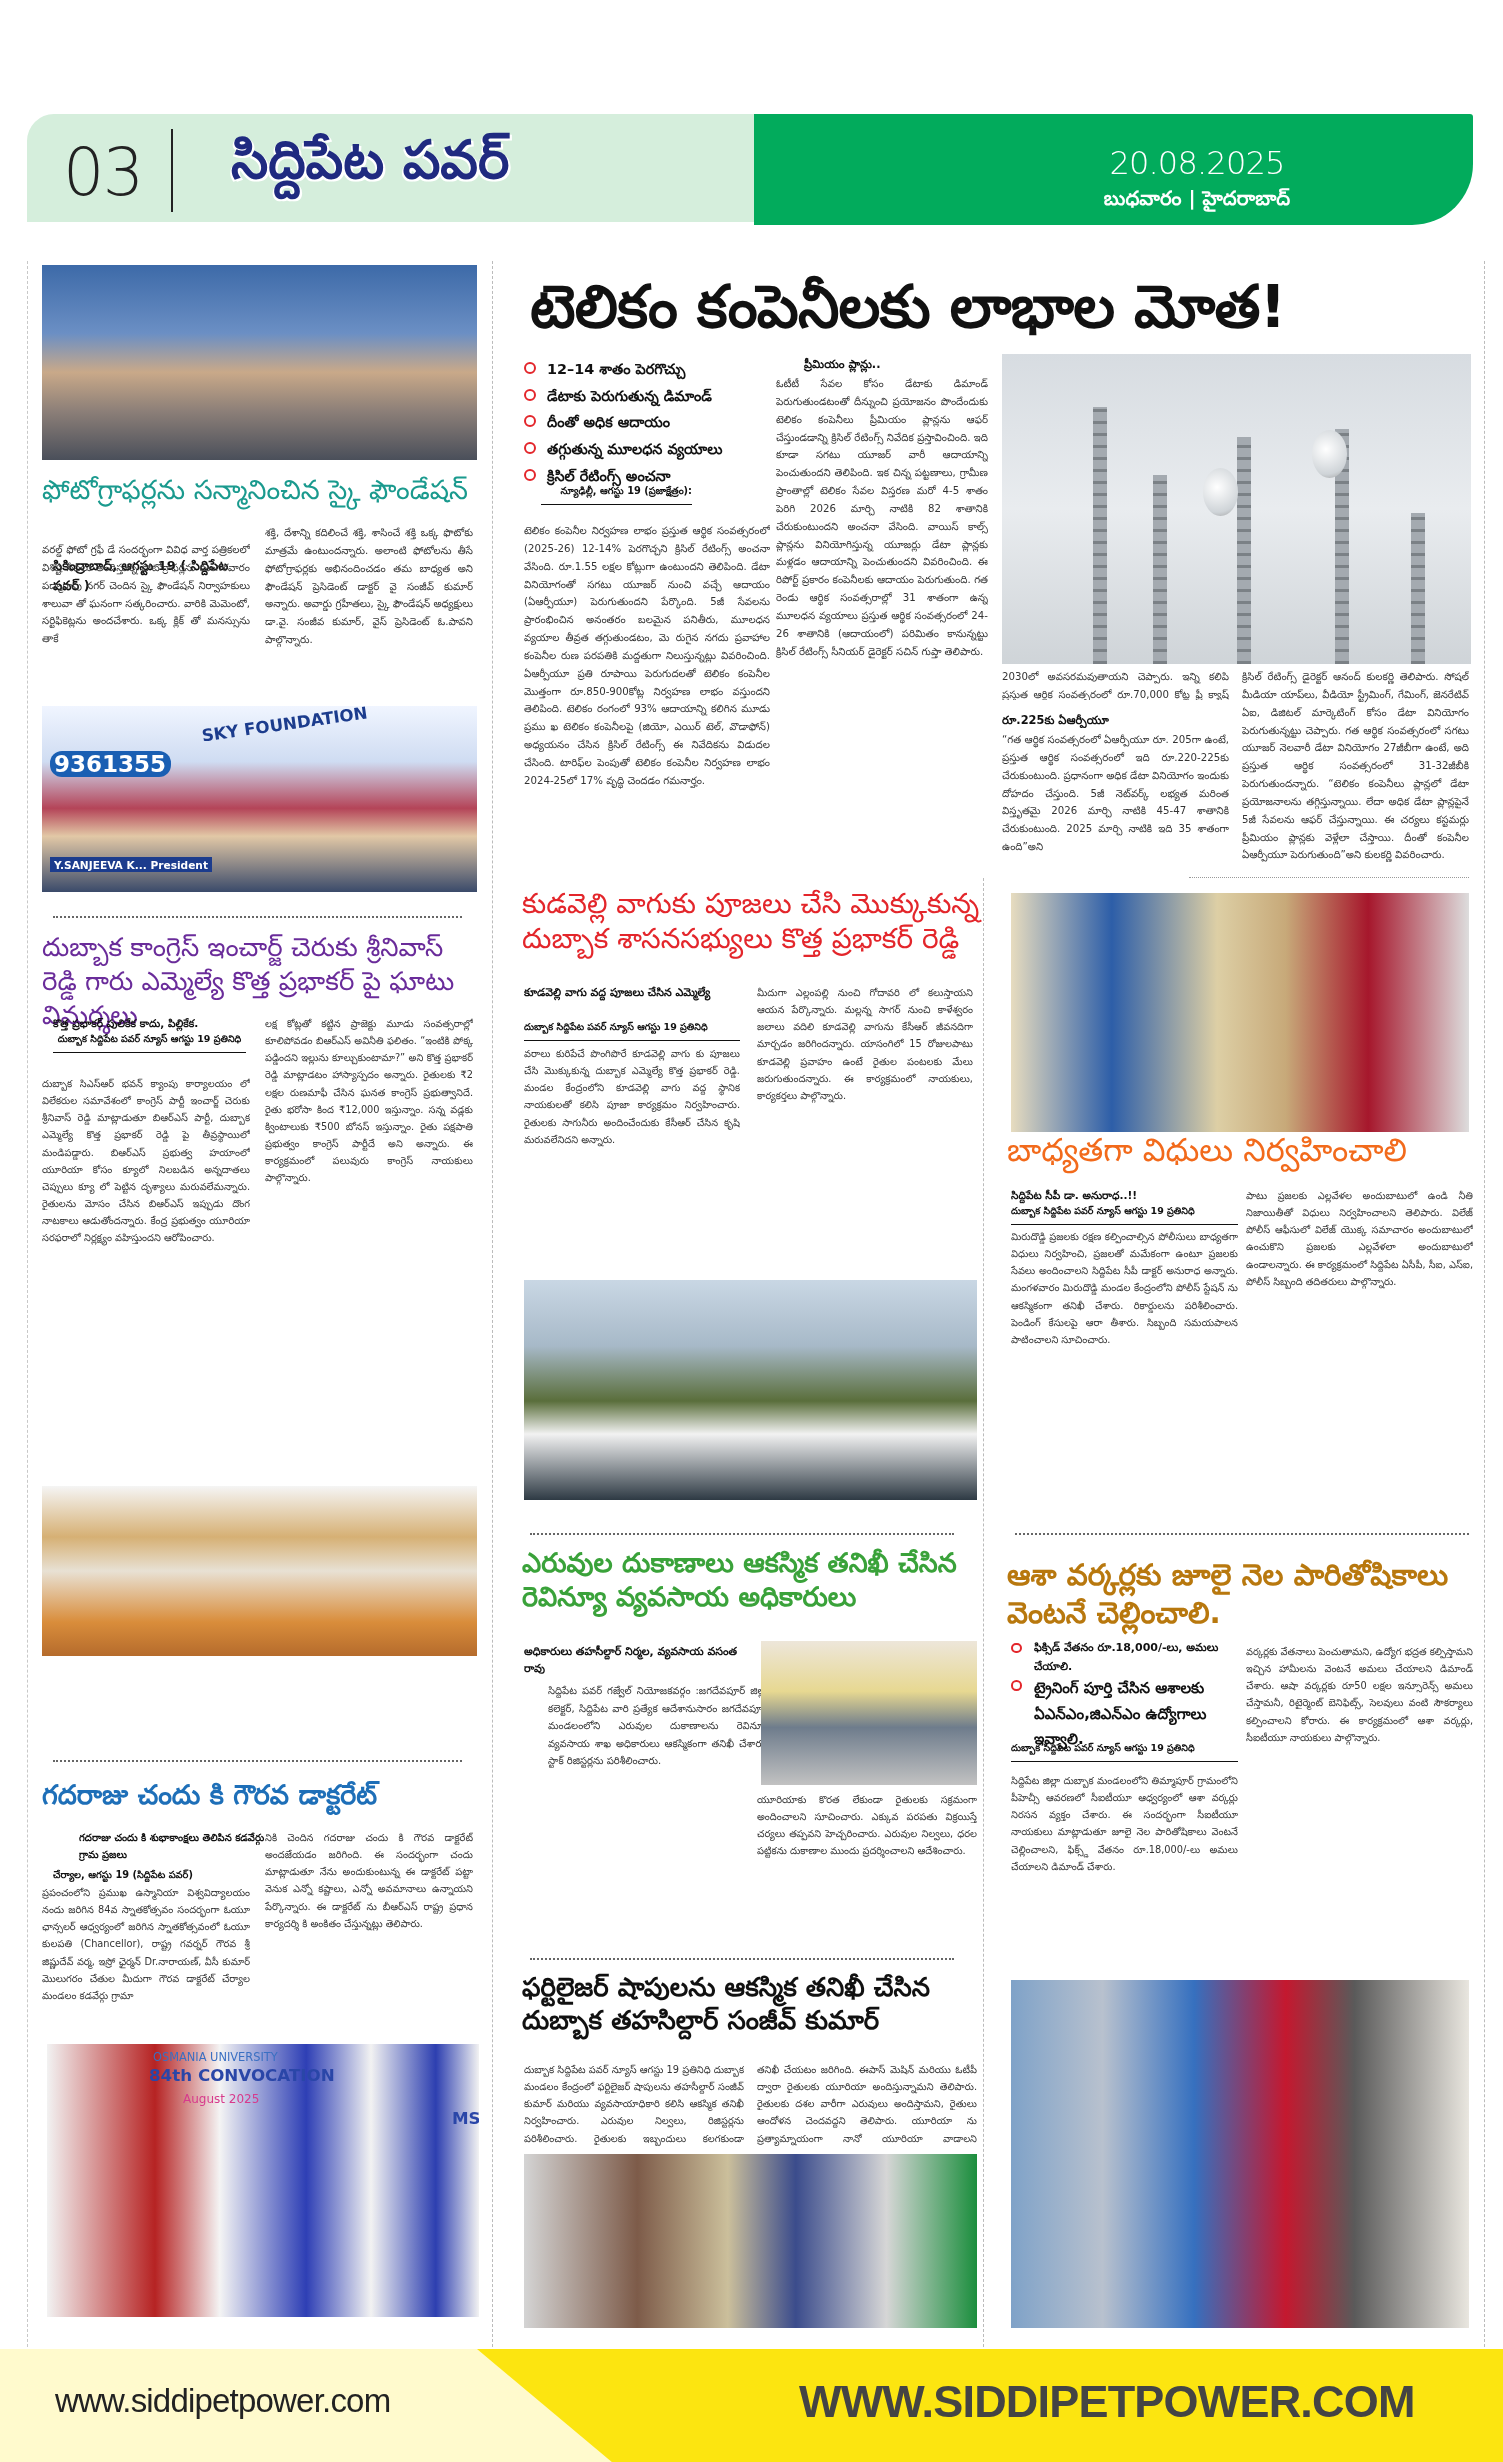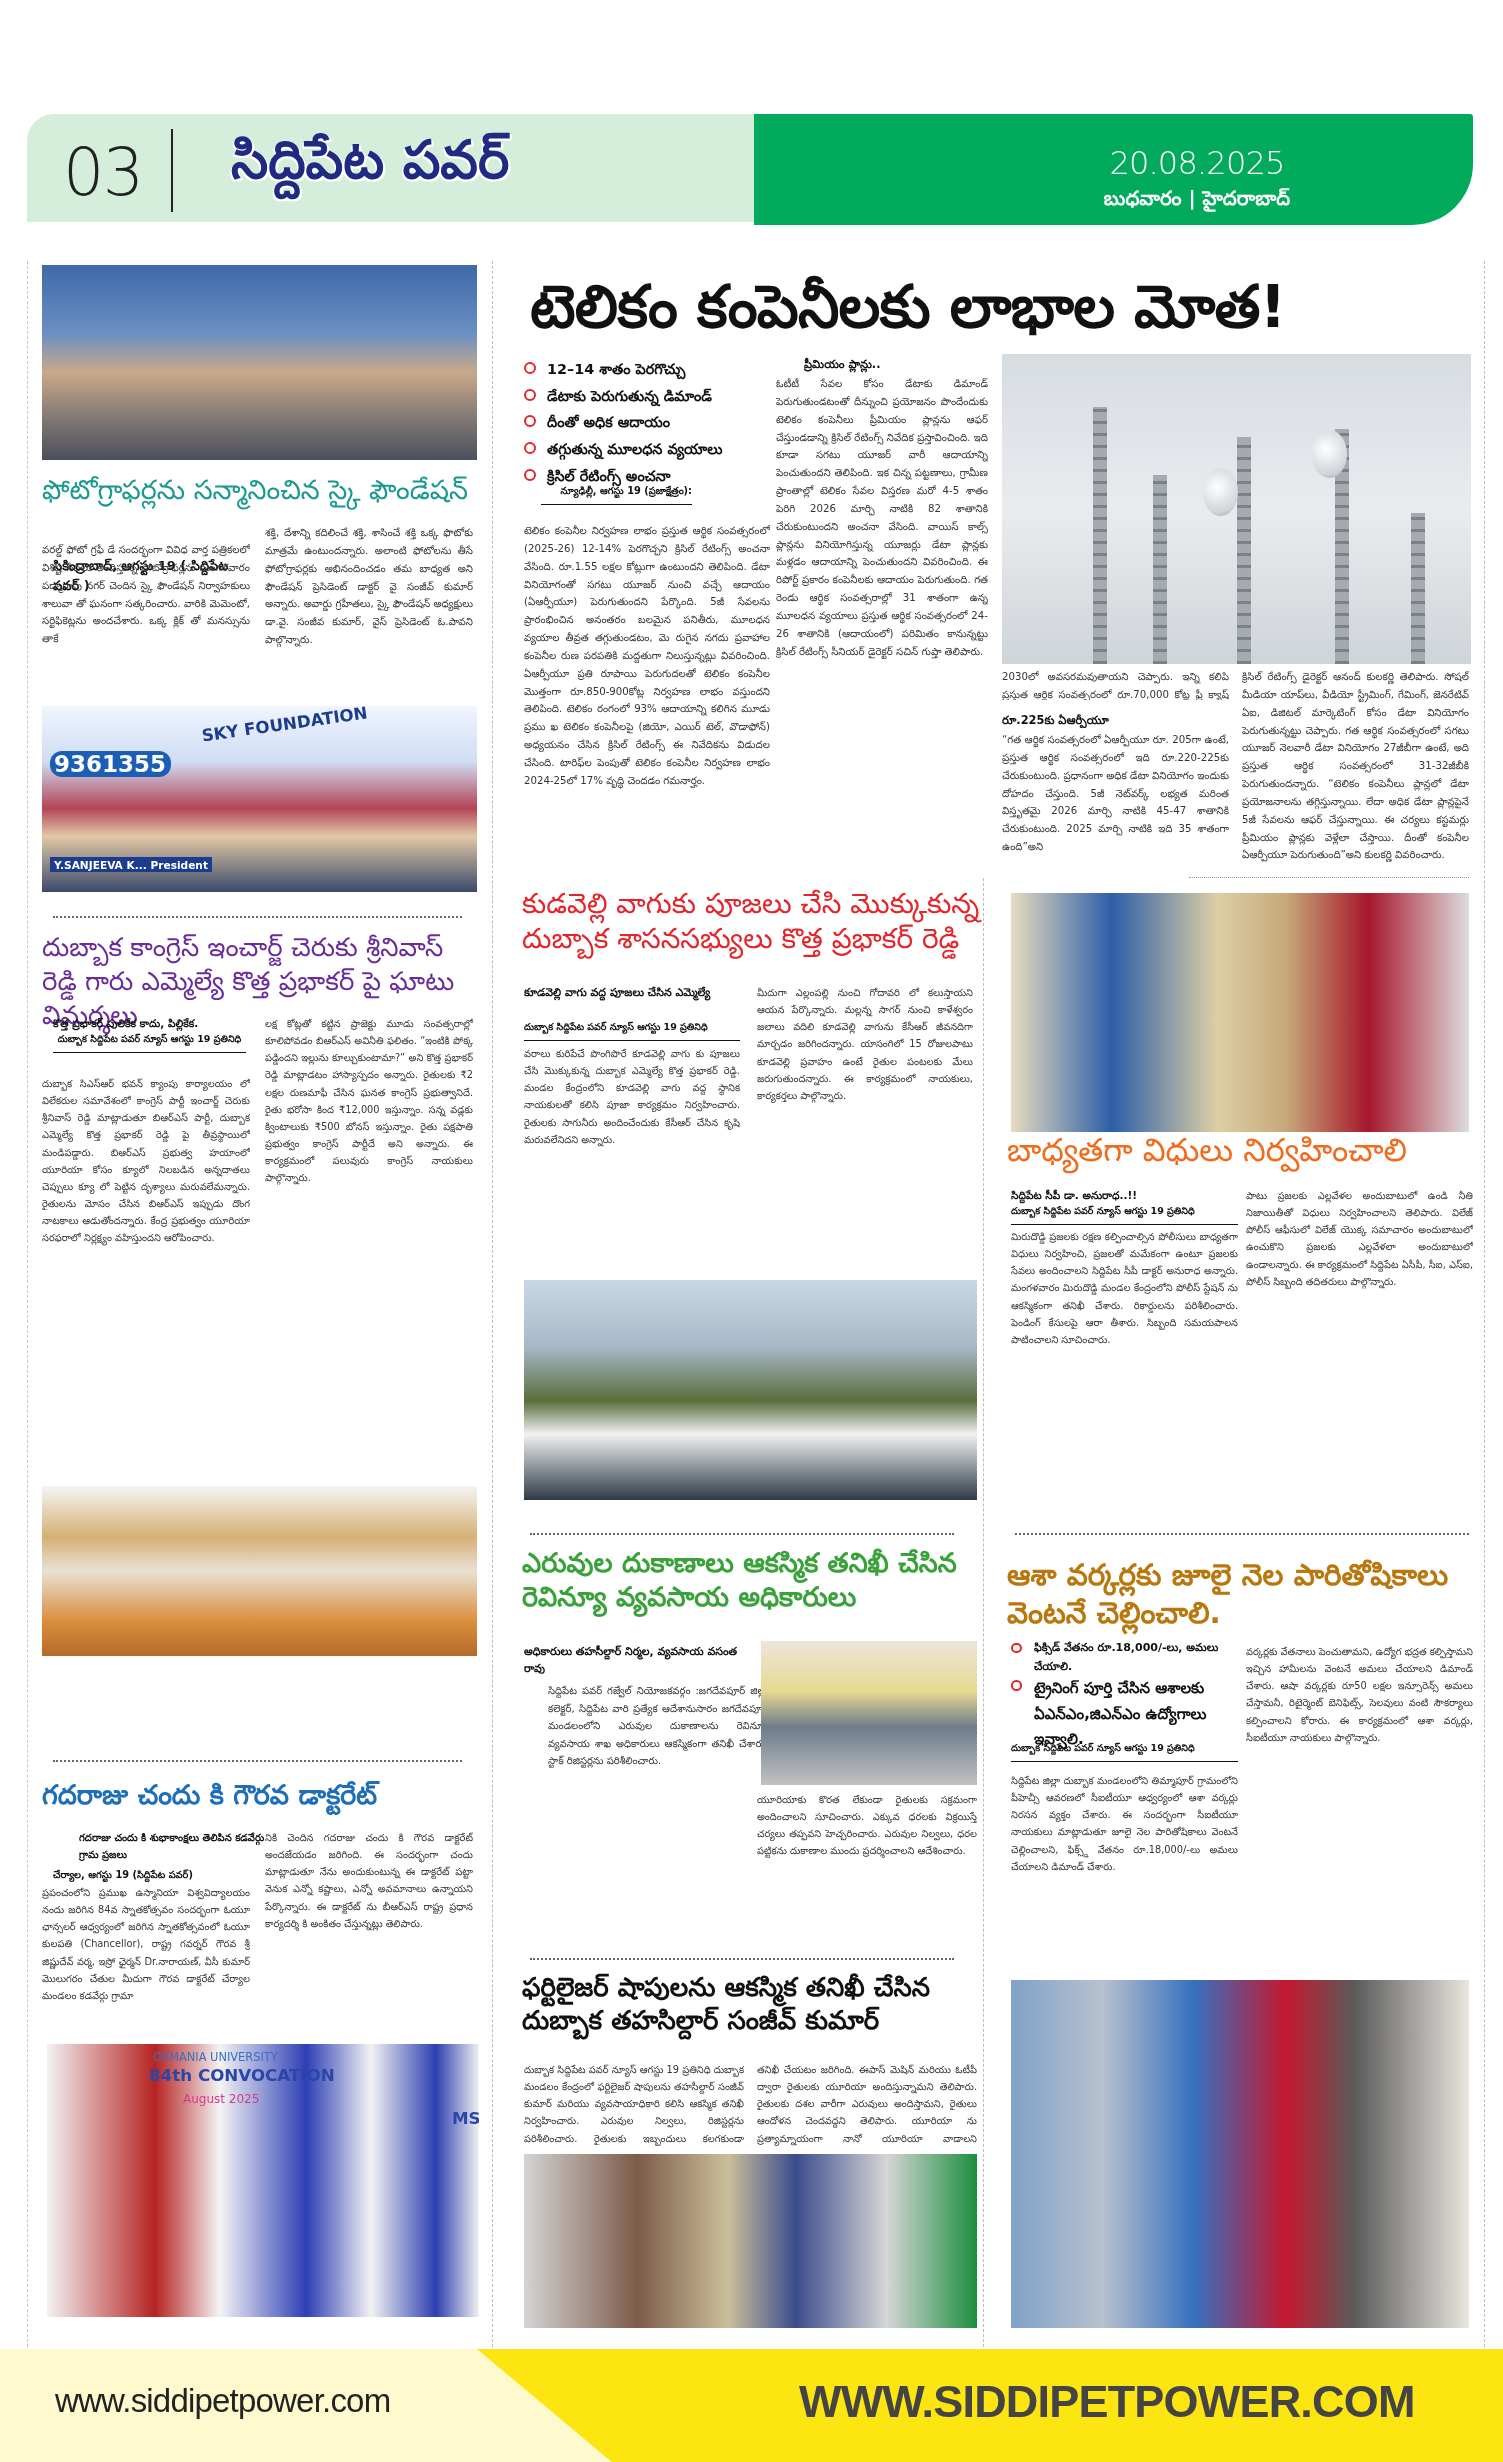--- a/index.html
+++ b/index.html
@@ -141,21 +141,21 @@
 <div class="body-text" style="left:524px; top:1045px; width:216px; height:220px; font-size:9.8px;">వరాలు కురిపేచే పొంగిపొరే కూడవెల్లి వాగు కు పూజలు చేసి మొక్కుకున్న దుబ్బాక ఎమ్మెల్యే కొత్త ప్రభాకర్ రెడ్డి. మండల కేంద్రంలోని కూడవెల్లి వాగు వద్ద స్థానిక నాయకులతో కలిసి పూజా కార్యక్రమం నిర్వహించారు. రైతులకు సాగునీరు అందించేందుకు కేసీఆర్ చేసిన కృషి మరువలేనిదని అన్నారు.</div>
 <div class="body-text" style="left:757px; top:984px; width:216px; height:280px; font-size:9.8px;">మీదుగా ఎల్లంపల్లి నుంచి గోదావరి లో కలుస్తాయని ఆయన పేర్కొన్నారు. మల్లన్న సాగర్ నుంచి కాళేశ్వరం జలాలు వదిలి కూడవెల్లి వాగును కేసీఆర్ జీవనదిగా మార్చడం జరిగిందన్నారు. యాసంగిలో 15 రోజులపాటు కూడవెల్లి ప్రవాహం ఉంటే రైతుల పంటలకు మేలు జరుగుతుందన్నారు. ఈ కార్యక్రమంలో నాయకులు, కార్యకర్తలు పాల్గొన్నారు.</div>
 <div class="photo ph-river" style="left:524px; top:1280px; width:453px; height:220px;"></div>
 
 <div class="dotted-h" style="left:530px; top:1533px; width:424px;"></div>
 
 <div class="headline" style="left:522px; top:1546px; width:458px; font-size:27px; color:#3aa23a; font-weight:700; line-height:1.25;">ఎరువుల దుకాణాలు ఆకస్మిక తనిఖీ చేసిన రెవిన్యూ వ్యవసాయ అధికారులు</div>
 <div class="subhead" style="left:524px; top:1643px; width:220px; font-size:11px;">అధికారులు తహసీల్దార్ నిర్మల, వ్యవసాయ వసంత రావు</div>
 <div class="body-text" style="left:548px; top:1682px; width:220px; height:265px; font-size:10px;">సిద్దిపేట పవర్ గజ్వేల్ నియోజకవర్గం :జగదేవపూర్ జిల్లా కలెక్టర్, సిద్దిపేట వారి ప్రత్యేక ఆదేశానుసారం జగదేవపూర్ మండలంలోని ఎరువుల దుకాణాలను రెవిన్యూ వ్యవసాయ శాఖ అధికారులు ఆకస్మికంగా తనిఖీ చేశారు. స్టాక్ రిజిస్టర్లను పరిశీలించారు.</div>
 <div class="photo ph-shop" style="left:761px; top:1641px; width:216px; height:144px;"></div>
-<div class="body-text" style="left:757px; top:1791px; width:220px; height:159px; font-size:9.8px;">యూరియాకు కొరత లేకుండా రైతులకు సక్రమంగా అందించాలని సూచించారు. ఎక్కువ ధరలకు విక్రయిస్తే చర్యలు తప్పవని హెచ్చరించారు. ఎరువుల నిల్వలు, ధరల పట్టికను దుకాణాల ముందు ప్రదర్శించాలని ఆదేశించారు.</div>
+<div class="body-text" style="left:757px; top:1791px; width:220px; height:159px; font-size:9.8px;">యూరియాకు కొరత లేకుండా రైతులకు సక్రమంగా అందించాలని సూచించారు. ఎక్కువ పరపతు విక్రయిస్తే చర్యలు తప్పవని హెచ్చరించారు. ఎరువుల నిల్వలు, ధరల పట్టికను దుకాణాల ముందు ప్రదర్శించాలని ఆదేశించారు.</div>
 
 <div class="dotted-h" style="left:530px; top:1958px; width:424px;"></div>
 
 <div class="headline" style="left:522px; top:1971px; width:458px; font-size:26px; color:#111; font-weight:700; line-height:1.25;">ఫర్టిలైజర్ షాపులను ఆకస్మిక తనిఖీ చేసిన దుబ్బాక తహసిల్దార్ సంజీవ్ కుమార్</div>
 <div class="body-text" style="left:524px; top:2061px; width:220px; height:85px; font-size:9.8px;">దుబ్బాక సిద్దిపేట పవర్ న్యూస్ ఆగస్టు 19 ప్రతినిధి దుబ్బాక మండలం కేంద్రంలో ఫర్టిలైజర్ షాపులను తహసీల్దార్ సంజీవ్ కుమార్ మరియు వ్యవసాయాధికారి కలిసి ఆకస్మిక తనిఖీ నిర్వహించారు. ఎరువుల నిల్వలు, రిజిస్టర్లను పరిశీలించారు. రైతులకు ఇబ్బందులు కలగకుండా చూడాలని సూచించారు.</div>
 <div class="body-text" style="left:757px; top:2061px; width:220px; height:85px; font-size:9.8px;">తనిఖీ చేయటం జరిగింది. ఈపాస్ మెషిన్ మరియు ఓటీపీ ద్వారా రైతులకు యూరియా అందిస్తున్నామని తెలిపారు. రైతులకు దశల వారీగా ఎరువులు అందిస్తామని, రైతులు ఆందోళన చెందవద్దని తెలిపారు. యూరియా ను ప్రత్యామ్నాయంగా నానో యూరియా వాడాలని సూచించారు.</div>
 <div class="photo ph-office" style="left:524px; top:2154px; width:453px; height:174px;"></div>
 
 <div class="photo ph-police" style="left:1011px; top:893px; width:458px; height:239px;"></div>
 <div class="headline" style="left:1007px; top:1132px; width:466px; font-size:32px; color:#f26a1b; font-weight:400;">బాధ్యతగా విధులు నిర్వహించాలి</div>

